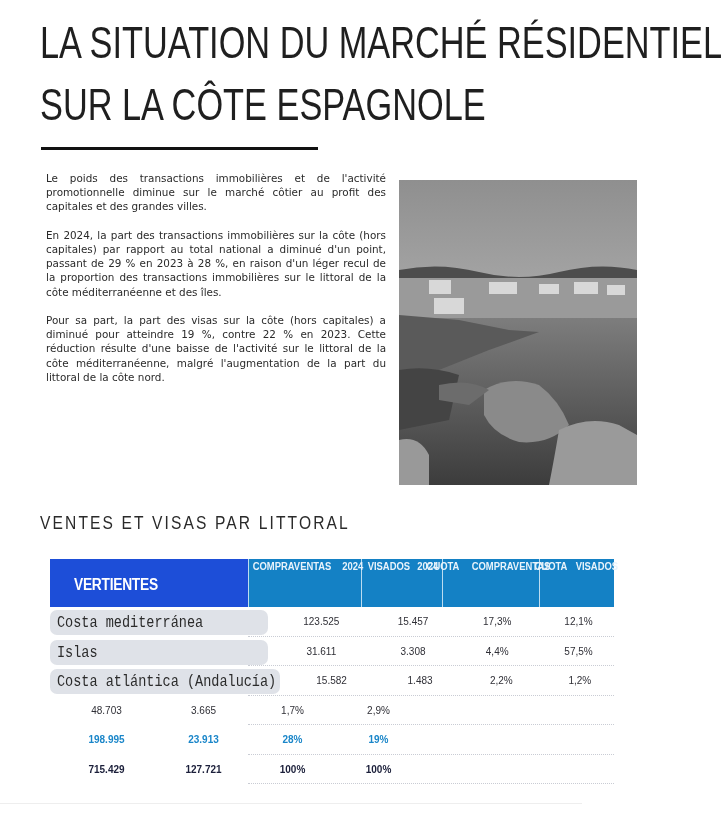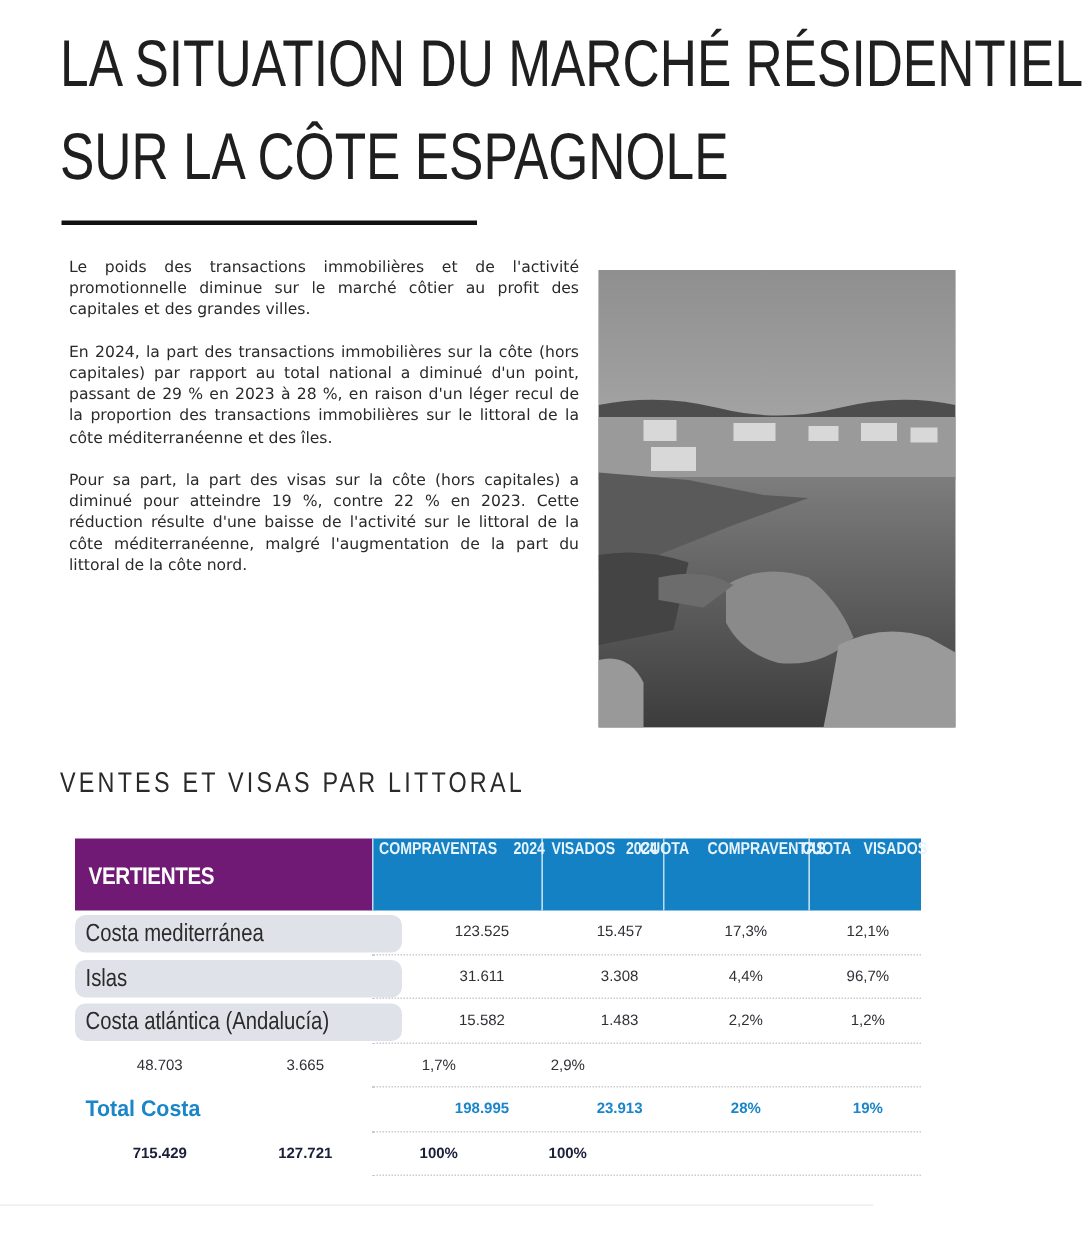--- a/index.html
+++ b/index.html
@@ -35,43 +35,43 @@
   .section-title {
     position: absolute; left: 40px; top: 512px;
     font-family: "Liberation Sans", sans-serif; font-size: 19px; color: #2a2a2a;
     letter-spacing: 2.6px; transform: scaleX(0.82); transform-origin: left top;
     white-space: nowrap;
   }
 
   .table { position: absolute; left: 50px; top: 559px; width: 564px; }
   .thead { display: flex; height: 48px; }
   .th-main {
-    width: 198px; background: #701a75; color: #fff;
+    width: 198px; background: #1d4ed8; color: #fff;
     font-family: "Liberation Sans", sans-serif; font-weight: bold; font-size: 16px;
-    display: flex; align-items: center; padding-left: 9px; padding-top: 3px;
+    display: flex; align-items: center; padding-left: 24px; padding-top: 3px;
     letter-spacing: -0.3px;
   }
   .th-main span { display: inline-block; transform: scaleX(0.86); transform-origin: left center; }
   .th {
     background: #1481c5; color: #e8f3fb;
     font-family: "Liberation Sans", sans-serif; font-weight: bold; font-size: 11.5px;
     line-height: 15px; text-align: center; display: flex; flex-direction: row;
     justify-content: center; border-left: 1px solid #bcdcf0;
   }
   .th span { display: block; transform: scaleX(0.82); white-space: nowrap; }
   .c1 { width: 113px; } .c2 { width: 81px; } .c3 { width: 97px; } .c4 { width: 75px; }
 
   .row { display: flex; height: 29.5px; align-items: center; position: relative; }
   .row::after {
     content: ""; position: absolute; left: 198px; right: 0; bottom: 0;
     border-bottom: 1px dotted #c9ccd4;
   }
   .cell-label {
     width: 230px; height: 25px; display: flex; align-items: center;
-    font-family: Liberation Sans, sans-serif; font-size: 16.5px; color: #2b2b2b;
+    font-family: Liberation Mono, monospace; font-size: 16.5px; color: #2b2b2b;
     padding-left: 7px;
   }
   .cell-label span { display: inline-block; transform: scaleX(0.82); transform-origin: left center; white-space: nowrap; }
   .pill { background: #dfe2e8; border-radius: 7px; margin-top: 2px; }
   .cell {
     text-align: center; font-family: "Liberation Sans", sans-serif;
     font-size: 10px; color: #2f2f36;
   }
   .row.total .cell-label, .row.total .cell { color: #1a86c9; font-weight: bold; }
   .row.nacional .cell-label, .row.nacional .cell { color: #1b1f3a; font-weight: bold; }
@@ -165,41 +165,38 @@
     <div class="cell c3">17,3%</div>
     <div class="cell c4">12,1%</div>
   </div>
   <div class="row">
     <div class="cell-label pill">
         <span>Islas</span>
       </div>
     <div class="cell c1">31.611</div>
     <div class="cell c2">3.308</div>
     <div class="cell c3">4,4%</div>
-    <div class="cell c4">96,7%</div>
+    <div class="cell c4">57,5%</div>
   </div>
   <div class="row">
     <div class="cell-label pill">
         <span>Costa atlántica (Andalucía)</span>
       </div>
     <div class="cell c1">15.582</div>
     <div class="cell c2">1.483</div>
     <div class="cell c3">2,2%</div>
     <div class="cell c4">1,2%</div>
   </div>
   <div class="row">
     <div class="cell c1">48.703</div>
     <div class="cell c2">3.665</div>
     <div class="cell c3">1,7%</div>
     <div class="cell c4">2,9%</div>
   </div>
   <div class="row total">
-    <div class="cell-label">
-        <span>Total Costa</span>
-      </div>
     <div class="cell c1">198.995</div>
     <div class="cell c2">23.913</div>
     <div class="cell c3">28%</div>
     <div class="cell c4">19%</div>
   </div>
   <div class="row nacional">
     <div class="cell c1">715.429</div>
     <div class="cell c2">127.721</div>
     <div class="cell c3">100%</div>
     <div class="cell c4">100%</div>

